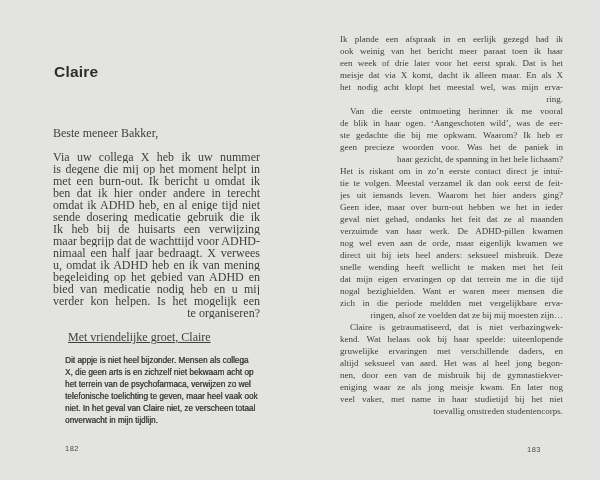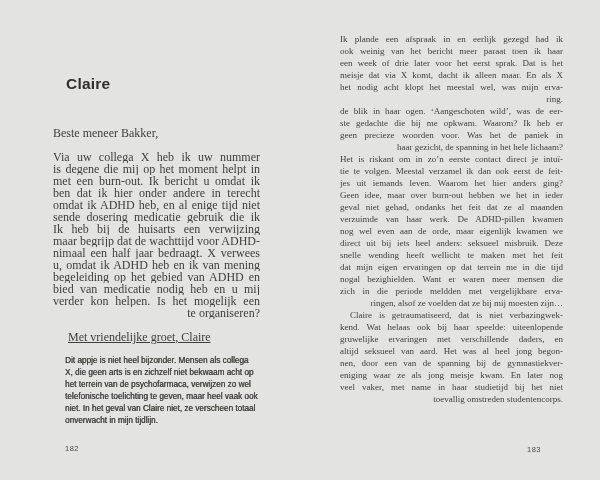--- a/index.html
+++ b/index.html
@@ -9,21 +9,21 @@
     overflow: hidden;
   }
   .spread {
     position: relative;
     width: 600px; height: 480px;
     background: #e3e3e1;
     font-family: "Liberation Serif", serif;
   }
   .heading {
     position: absolute; left: 54px; top: 63px;
-    margin: 12px;
+    margin: 0;
     font-family: "Liberation Sans", sans-serif;
     font-weight: 700;
     font-size: 15.5px;
     letter-spacing: 0.2px;
     color: #2f2e2b;
   }
   .letter {
     position: absolute; left: 53px; top: 127px; width: 207px;
     font-family: "Liberation Serif", serif;
     font-size: 12px; line-height: 12px;
@@ -113,20 +113,21 @@
     <div class="right-col">
         <div class="paragraph">
           <div class="tline">Ik plande een afspraak in en eerlijk gezegd had ik</div>
           <div class="tline">ook weinig van het bericht meer paraat toen ik haar</div>
           <div class="tline">een week of drie later voor het eerst sprak. Dat is het</div>
           <div class="tline">meisje dat via X komt, dacht ik alleen maar. En als X</div>
           <div class="tline">het nodig acht klopt het meestal wel, was mijn erva-</div>
           <div class="tline tlast">ring.</div>
         </div>
         <div class="paragraph">
+          <div class="tline indent">Van die eerste ontmoeting herinner ik me vooral</div>
           <div class="tline">de blik in haar ogen. ‘Aangeschoten wild’, was de eer-</div>
           <div class="tline">ste gedachte die bij me opkwam. Waarom? Ik heb er</div>
           <div class="tline">geen precieze woorden voor. Was het de paniek in</div>
           <div class="tline tlast">haar gezicht, de spanning in het hele lichaam?</div>
         </div>
         <div class="paragraph gap">
           <div class="tline">Het is riskant om in zo’n eerste contact direct je intuï-</div>
           <div class="tline">tie te volgen. Meestal verzamel ik dan ook eerst de feit-</div>
           <div class="tline">jes uit iemands leven. Waarom het hier anders ging?</div>
           <div class="tline">Geen idee, maar over burn-out hebben we het in ieder</div>
@@ -138,21 +139,21 @@
           <div class="tline">dat mijn eigen ervaringen op dat terrein me in die tijd</div>
           <div class="tline">nogal bezighielden. Want er waren meer mensen die</div>
           <div class="tline">zich in die periode meldden met vergelijkbare erva-</div>
           <div class="tline tlast">ringen, alsof ze voelden dat ze bij mij moesten zijn…</div>
         </div>
         <div class="paragraph">
           <div class="tline indent">Claire is getraumatiseerd, dat is niet verbazingwek-</div>
           <div class="tline">kend. Wat helaas ook bij haar speelde: uiteenlopende</div>
           <div class="tline">gruwelijke ervaringen met verschillende daders, en</div>
           <div class="tline">altijd seksueel van aard. Het was al heel jong begon-</div>
-          <div class="tline">nen, door een van de spanning bij de gymnastiekver-</div>
+          <div class="tline">nen, door een van de misbruik bij de gymnastiekver-</div>
           <div class="tline">eniging waar ze als jong meisje kwam. En later nog</div>
           <div class="tline">veel vaker, met name in haar studietijd bij het niet</div>
           <div class="tline tlast">toevallig omstreden studentencorps.</div>
         </div>
       </div>
 
     <div class="pagenum pagenum-right">183</div>
   </div>
 
 </div>

